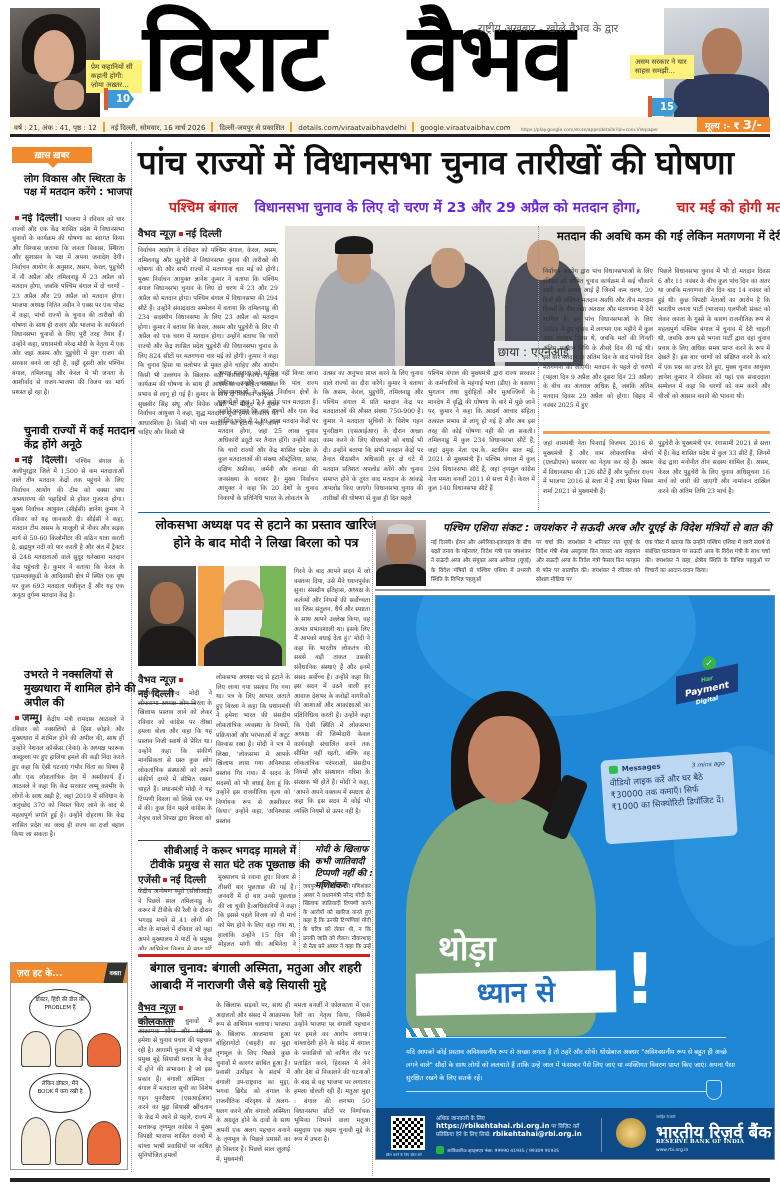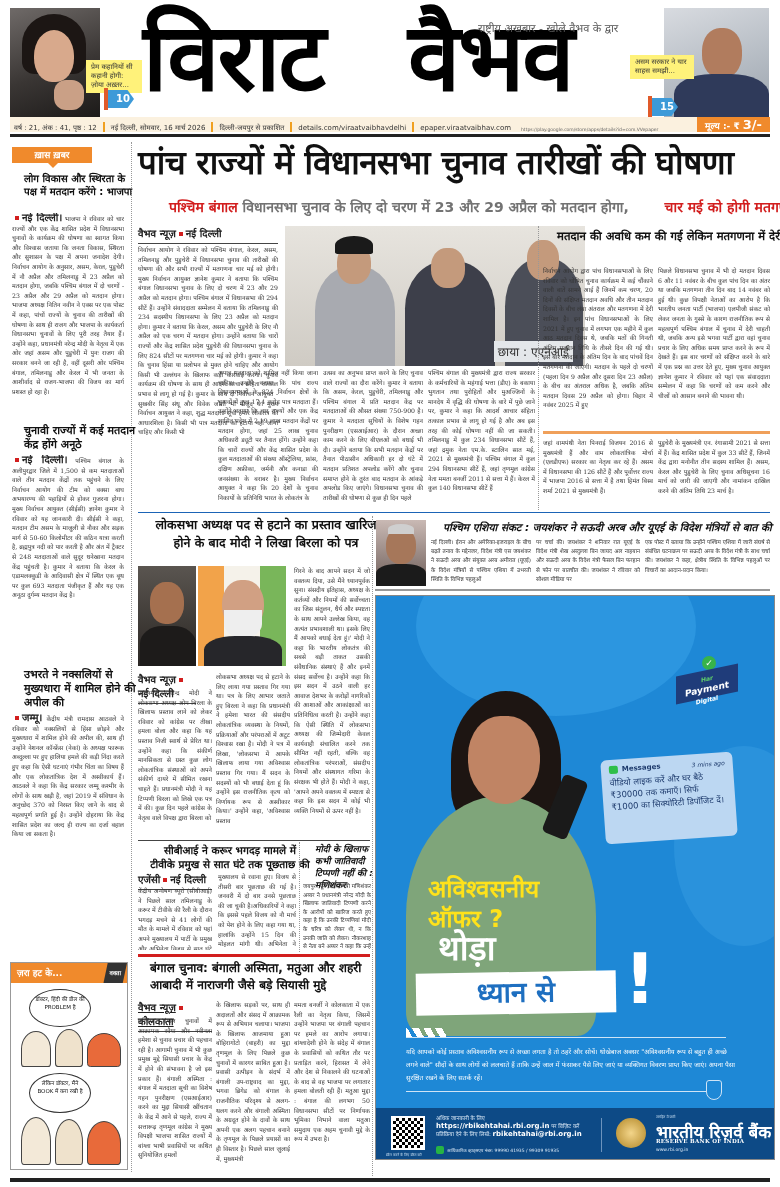--- a/index.html
+++ b/index.html
@@ -33,21 +33,21 @@
   #infobar .price { margin-left: auto; background: #f08a2c; color: #fff; height: 15px; padding: 0 8px; font-size: 9px; font-weight: bold; line-height: 15px; }
   #infobar .price b { font-size: 13px; }
   .rule-thick { left: 10px; top: 134px; width: 760px; height: 3px; background: #222; }
 
   
   .badge-khas { left: 12px; top: 147px; width: 80px; height: 16px; background: #f08a2c; color: #fff; font-size: 9px; font-weight: bold; text-align: center; line-height: 16px; }
   .badge-khas::after { content: ""; position: absolute; left: 36px; bottom: -5px; border: 5px solid transparent; border-top-color: #f08a2c; border-bottom: 0; }
   .main-head { left: 138px; top: 143px; width: 630px; font-size: 33px; line-height: 40px; font-weight: bold; color: #111; letter-spacing: -0.5px; white-space: nowrap; }
   .sub-head { left: 138px; top: 198px; width: 630px; font-size: 14px; line-height: 18px; font-weight: bold; white-space: nowrap; }
   .sub-head .red { color: #d21e1e; margin-left: 31px; }
-  .sub-head .blue { color: #737373; }
+  .sub-head .blue { color: #6d28d9; margin-left: 12px; }
 
   
   .photo-ec { left: 285px; top: 226px; width: 300px; height: 140px; background: linear-gradient(#e7e4de,#cfcbc4); overflow: hidden; }
   .person { position: absolute; bottom: 0; border-radius: 45% 45% 0 0; }
   .head { position: absolute; border-radius: 45%; background: #c49a7c; }
   .credit { position: absolute; right: 12px; bottom: 4px; background: #e4e7ea; font-size: 12px; padding: 2px 4px; font-weight: normal; color: #333; }
 
   .orange-rule { height: 3px; background: #f0a05a; }
   .blue-rule { height: 1px; background: #1b64b6; }
   .red-rule { height: 3px; background: #d21e1e; }
@@ -129,21 +129,21 @@
 
 <div id="infobar" class="abs">
   <span style="padding-left:4px;">वर्ष : 21, अंक : 41, पृष्ठ : 12</span>
   <span class="sep"></span>
   <span>नई दिल्ली, सोमवार, 16 मार्च 2026</span>
   <span class="sep"></span>
   <span>दिल्ली-जयपुर से प्रकाशित</span>
   <span class="sep"></span>
   <span>details.com/viraatvaibhavdelhi</span>
   <span class="sep"></span>
-  <span>epaper.viraatvaibhav.com</span>
+  <span>google.viraatvaibhav.com</span>
   <span style="width:10px;"></span>
   <span class="url-small">https://play.google.com/store/apps/details?id=com.VVepaper</span>
   <span class="price"><span>मूल्य :- ₹</span> <b>3/-</b></span>
 </div>
 <div class="abs rule-thick"></div>
 
 <div class="vr" style="left:131px;top:142px;height:1030px;"></div>
 <div class="abs badge-khas">ख़ास ख़बर</div>
 
 <div class="abs sans-head" style="left:12px;top:172px;width:112px;font-size:10px;line-height:13px;">लोग विकास और स्थिरता के पक्ष में मतदान करेंगे : भाजपा</div>
@@ -259,21 +259,20 @@
   <div class="girl-face"></div>
   <div class="phone"></div>
   <div class="msg">
     <div class="msg-top">
         <span class="msg-ic"></span>
         <span>Messages</span>
         <span class="msg-time">3 mins ago</span>
       </div>
     <div class="msg-text">वीडियो लाइक करें और घर बैठे ₹30000 तक कमाएँ। सिर्फ ₹1000 का सिक्योरिटी डिपॉजिट दें।</div>
   </div>
-  <div class="yellow-h" style="width:160px;">अविश्वसनीय ऑफर ?</div>
   <div class="white-h">थोड़ा</div>
   <div class="box-h">ध्यान से</div>
   <div class="excl">!</div>
   <div class="stripes"></div>
   <div class="hr1"></div>
   <div class="para">यदि आपको कोई प्रस्ताव अविश्वसनीय रूप से अच्छा लगता है तो ठहरें और सोचें। धोखेबाज अक्सर "अविश्वसनीय रूप से बहुत ही अच्छे लगने वाले" सौदों के साथ लोगों को ललचाते हैं ताकि उन्हें जाल में फंसाकर पैसे लिए जाएं या व्यक्तिगत विवरण प्राप्त किए जाएं। अपना पैसा सुरक्षित रखने के लिए सतर्क रहें।</div>
   <div class="hr2"></div>
   <div class="shield"></div>
   <div class="footer">
     <div class="qr"></div>

